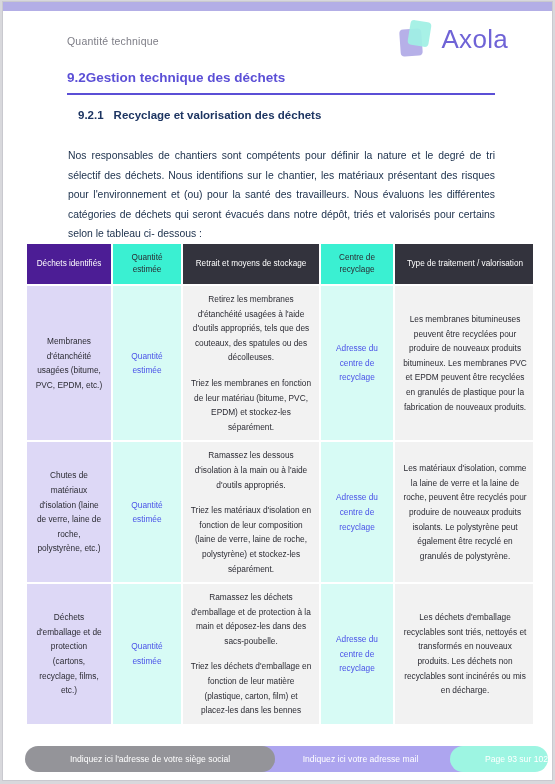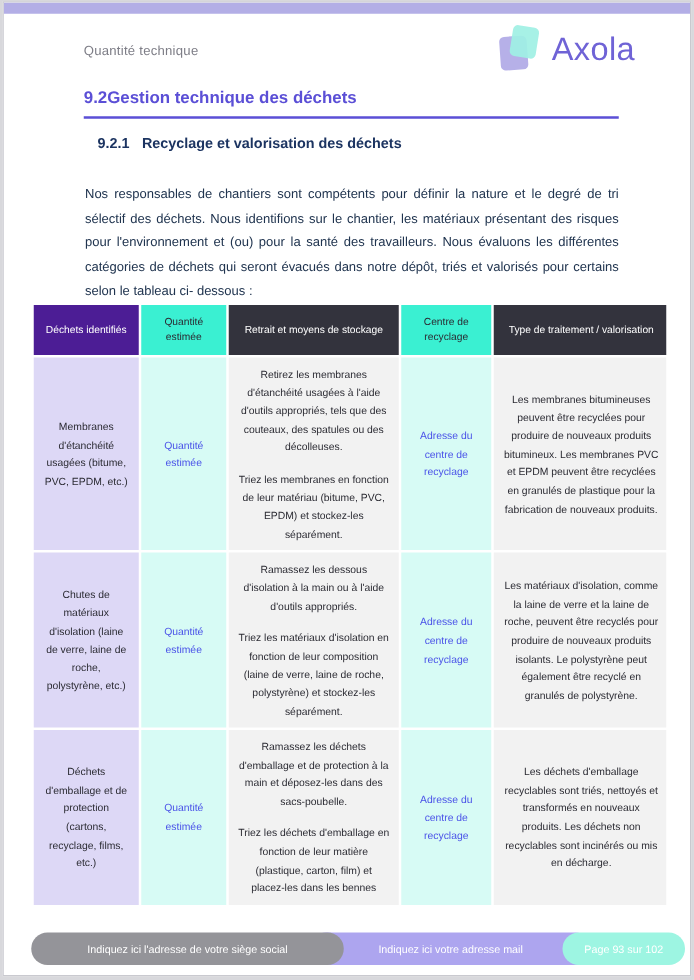--- a/index.html
+++ b/index.html
@@ -209,20 +209,21 @@
     left: 245px;
     width: 225px;
     background: #ada5ef;
     color: #ffffff;
   }
   .pill-page {
     left: 447px;
     width: 98px;
     background: #9df5e2;
     color: #ffffff;
+    text-align: right;
   }
 </style>
 </head>
 <body>
 
 <div class="page">
 
   <div class="top-band"></div>
 
   <div class="doc-header">

